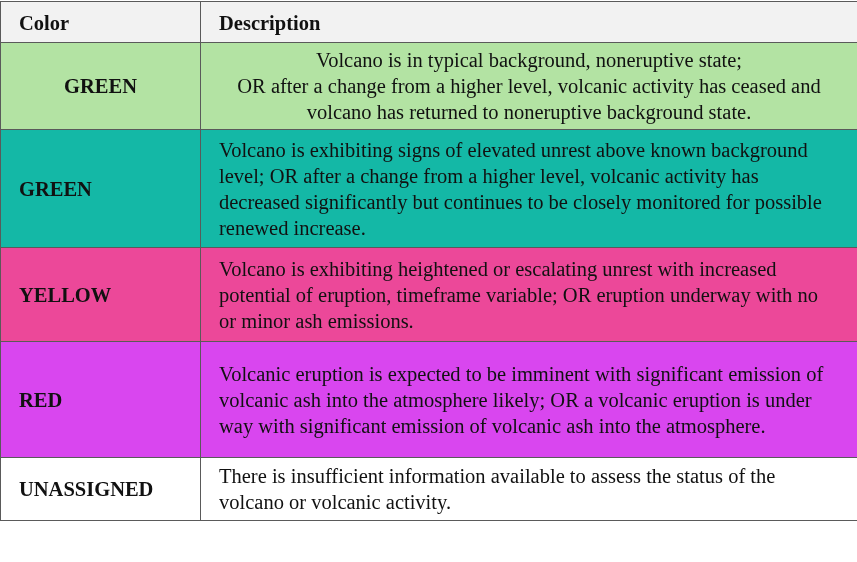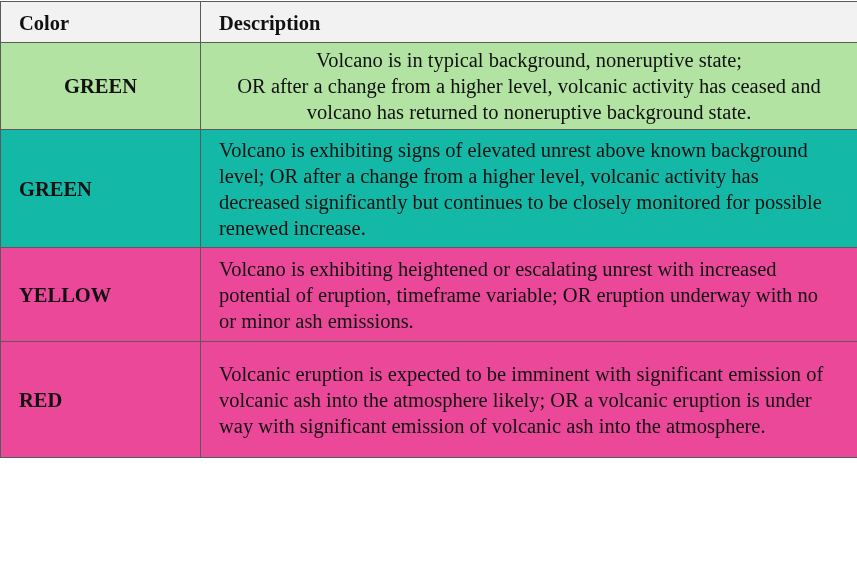--- a/index.html
+++ b/index.html
@@ -42,21 +42,21 @@
     font-weight: bold;
   }
   td.desc {
     padding-top: 4px;
     padding-bottom: 4px;
   }
   .bold-or { font-weight: normal; }
   tr.row-green td { background: #b3e3a3; height: 86px; text-align: center; }
   tr.row-yellow td { background: #14b8a6; height: 117px; }
   tr.row-orange td { background: #ec4899; height: 93px; }
-  tr.row-red td { background: #ec4899; height: 115px; }
+  tr.row-red td { background: #d946ef; height: 115px; }
   tr.row-unassigned td { background: #ffffff; height: 62px; }
 </style>
 </head>
 <body>
 
 <table class="alert-table">
   <colgroup>
     <col class="c1">
     <col class="c2">
   </colgroup>
@@ -76,14 +76,18 @@
       <td class="desc"><span>Volcano is exhibiting signs of elevated unrest above known background level; </span><span class="bold-or">OR</span><span> after a change from a higher level, volcanic activity has decreased significantly but continues to be closely monitored for possible renewed increase.</span></td>
     </tr>
     <tr class="row-orange">
       <td class="level">YELLOW</td>
       <td class="desc"><span>Volcano is exhibiting heightened or escalating unrest with increased potential of eruption, timeframe variable; </span><span class="bold-or">OR</span><span>  eruption underway with no or minor ash emissions.</span></td>
     </tr>
     <tr class="row-red">
       <td class="level">RED</td>
       <td class="desc"><span>Volcanic eruption is expected to be imminent with significant emission of volcanic ash into the atmosphere likely; </span><span class="bold-or">OR</span><span> a volcanic eruption is under way with significant emission of volcanic ash into the atmosphere.</span></td>
     </tr>
+    <tr class="row-unassigned">
+      <td class="level">UNASSIGNED</td>
+      <td class="desc"><span>There is insufficient information available to assess the status of the volcano or volcanic activity.</span></td>
+    </tr>
   </tbody>
 </table>
 
 </body></html>

